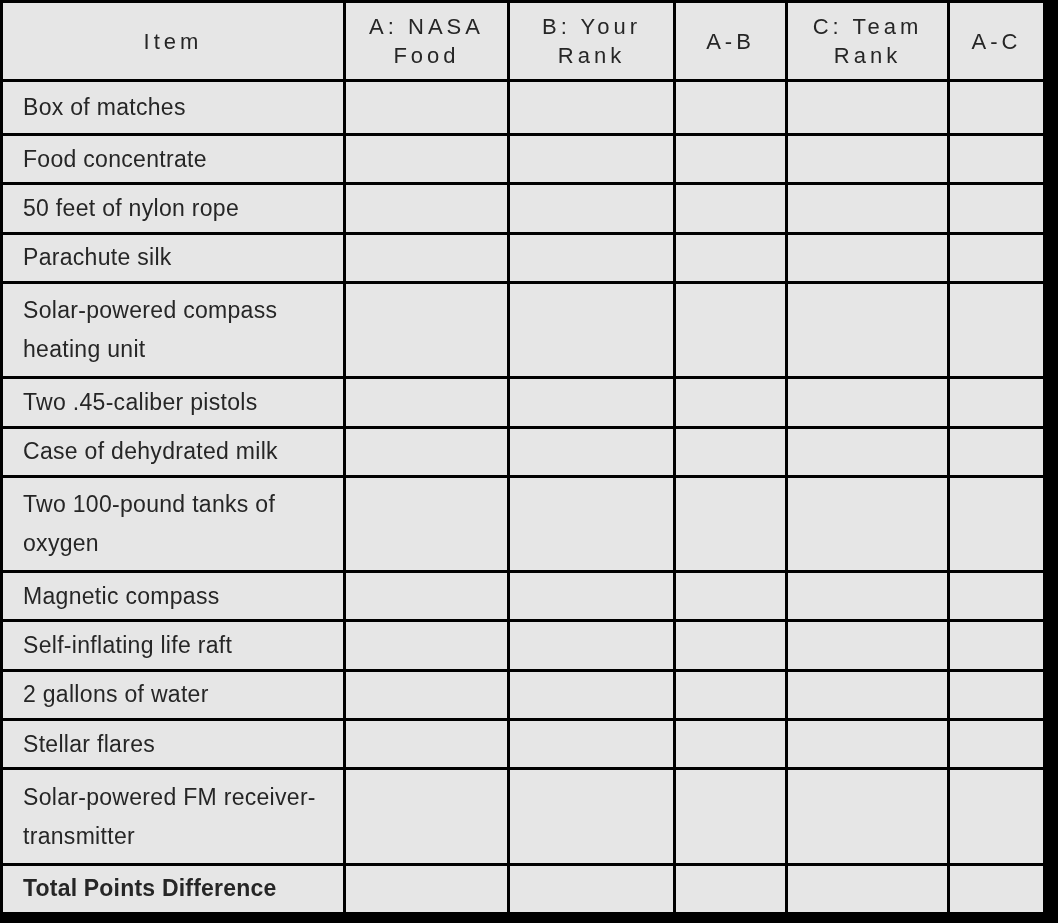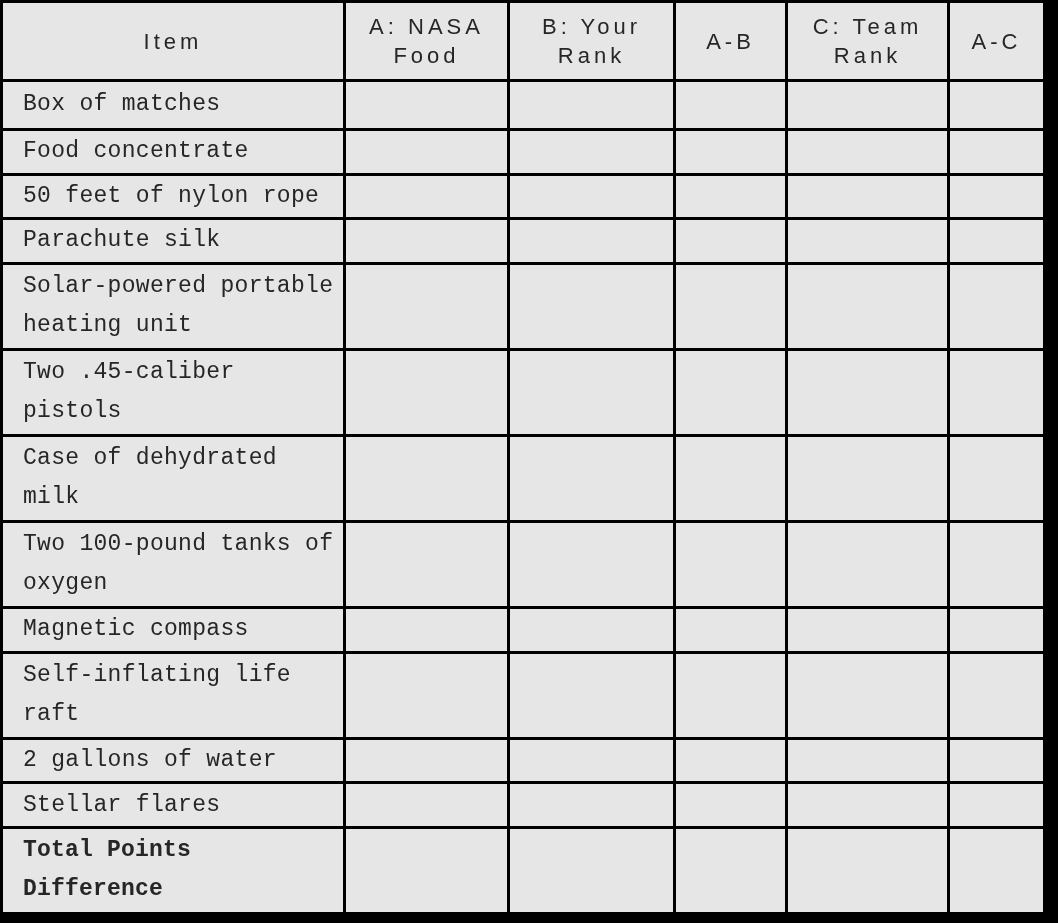--- a/index.html
+++ b/index.html
@@ -54,21 +54,20 @@
   tbody tr.row-total  { height: 38px; }
 
   td.item-col {
     font-size: 23px;
     letter-spacing: 0.3px;
     line-height: 39px;
     text-align: left;
     padding-left: 20px;
     padding-right: 8px;
     white-space: pre-line;
-    font-family: Liberation Mono, monospace;
   }
   tr.row-total td.item-col {
     font-weight: 700;
     letter-spacing: 0.2px;
   }
   td.blank-col { text-align: center; font-size: 23px; }
 </style>
 </head>
 <body>
 
@@ -122,21 +121,21 @@
         </tr>
         <tr class="row-single">
           <td class="item-col">Parachute silk</td>
           <td class="blank-col"></td>
           <td class="blank-col"></td>
           <td class="blank-col"></td>
           <td class="blank-col"></td>
           <td class="blank-col"></td>
         </tr>
         <tr class="row-double">
-          <td class="item-col">Solar-powered portable
+          <td class="item-col">Solar-powered compass
 heating unit</td>
           <td class="blank-col"></td>
           <td class="blank-col"></td>
           <td class="blank-col"></td>
           <td class="blank-col"></td>
           <td class="blank-col"></td>
         </tr>
         <tr class="row-single">
           <td class="item-col">Two .45-caliber pistols</td>
           <td class="blank-col"></td>
@@ -187,20 +186,29 @@
           <td class="blank-col"></td>
         </tr>
         <tr class="row-single">
           <td class="item-col">Stellar flares</td>
           <td class="blank-col"></td>
           <td class="blank-col"></td>
           <td class="blank-col"></td>
           <td class="blank-col"></td>
           <td class="blank-col"></td>
         </tr>
+        <tr class="row-double">
+          <td class="item-col">Solar-powered FM receiver-
+transmitter</td>
+          <td class="blank-col"></td>
+          <td class="blank-col"></td>
+          <td class="blank-col"></td>
+          <td class="blank-col"></td>
+          <td class="blank-col"></td>
+        </tr>
         <tr class="row-total">
           <td class="item-col">Total Points Difference</td>
           <td class="blank-col"></td>
           <td class="blank-col"></td>
           <td class="blank-col"></td>
           <td class="blank-col"></td>
           <td class="blank-col"></td>
         </tr>
       </tbody>
   </table>

